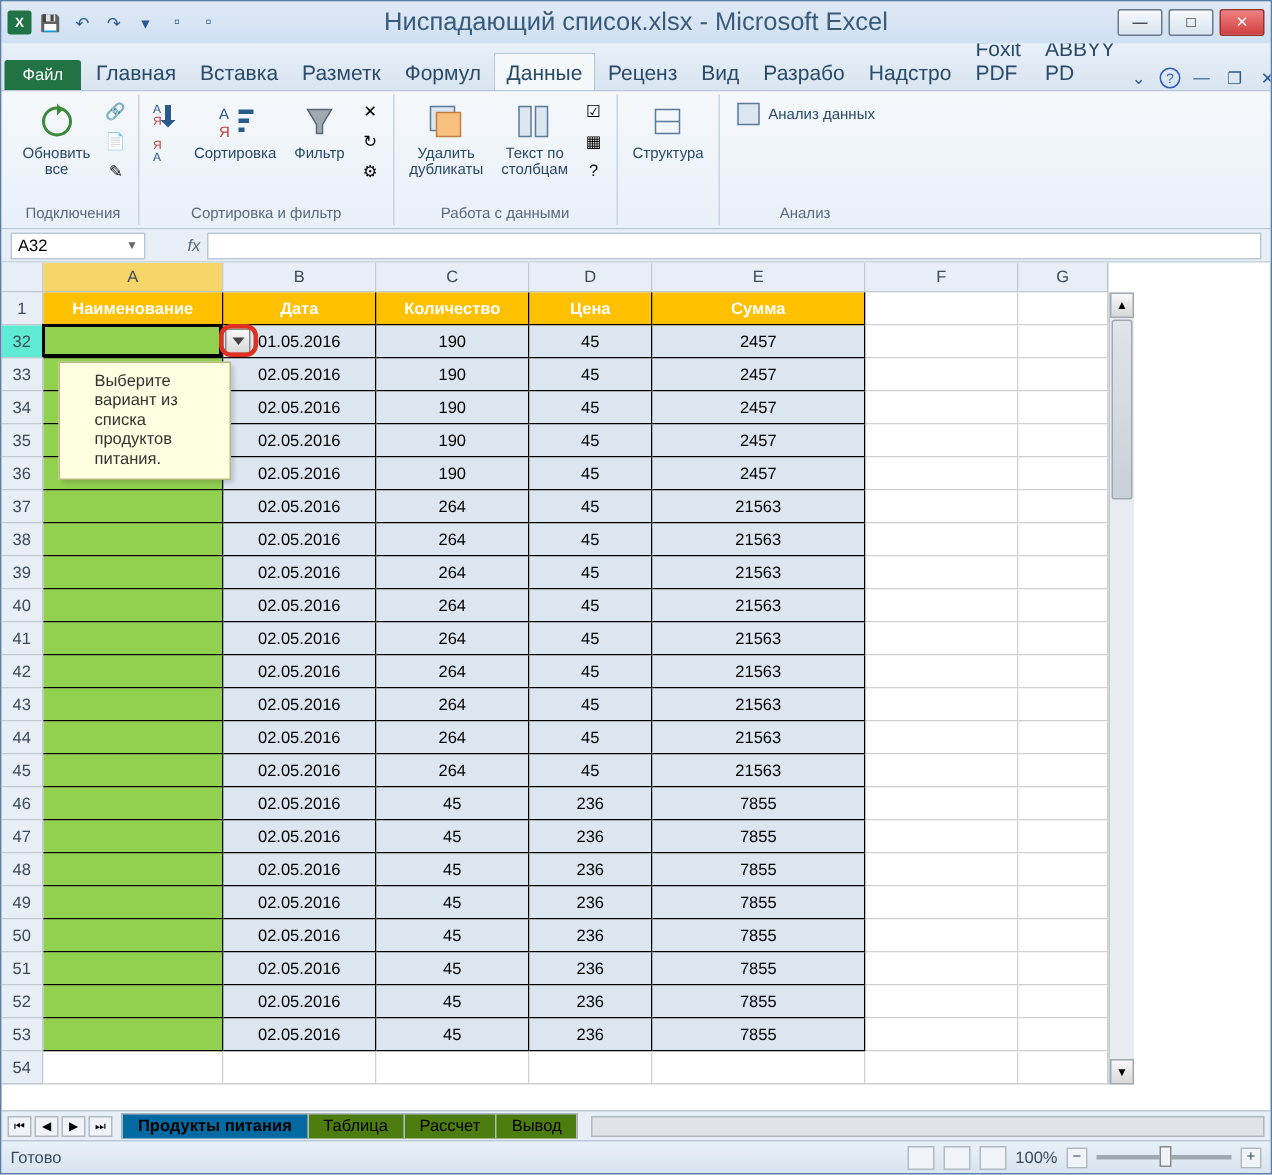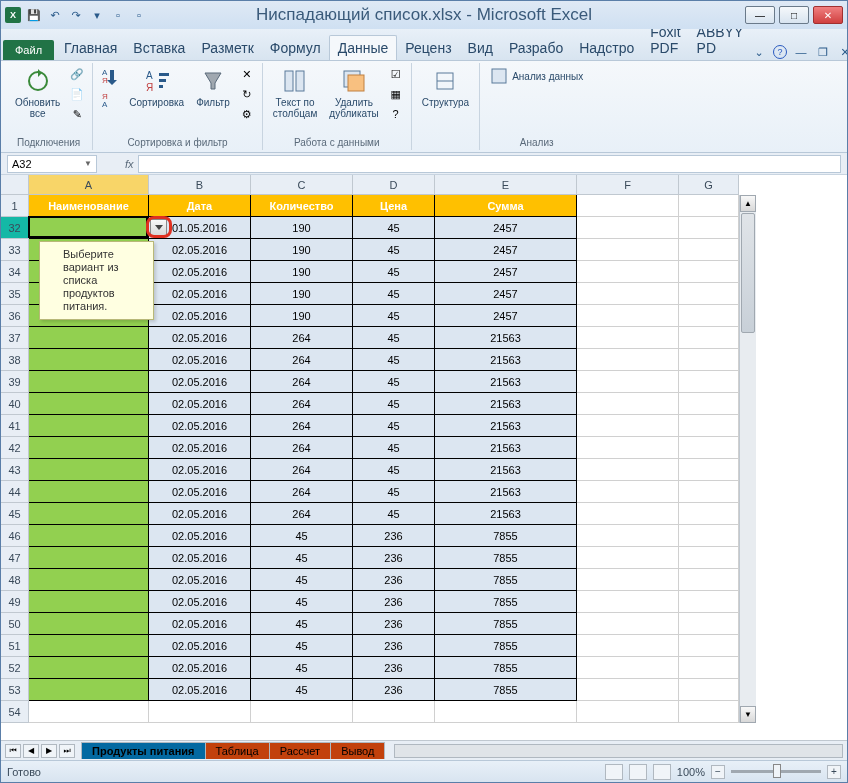--- a/index.html
+++ b/index.html
@@ -45,21 +45,21 @@
 
 .sheet-wrapper { flex: 1; display: flex; flex-direction: column; position: relative; overflow: hidden; }
 .grid { display: flex; flex: 1; overflow: hidden; position: relative; }
 
 .corner { width: 28px; height: 20px; background: #e8eef5; border-right: 1px solid #c0c8d0; border-bottom: 1px solid #c0c8d0; }
 .col-headers { display: flex; height: 20px; }
 .col-h { background: #e8eef5; border-right: 1px solid #c0c8d0; border-bottom: 1px solid #c0c8d0; text-align: center; font-size: 11px; color: #3a4a5a; display: flex; align-items: center; justify-content: center; }
 .col-h.sel { background: #f8d568; }
 .row-headers { width: 28px; }
 .row-h { height: 22px; background: #e8eef5; border-right: 1px solid #c0c8d0; border-bottom: 1px solid #c0c8d0; text-align: center; font-size: 11px; color: #3a4a5a; display: flex; align-items: center; justify-content: center; }
-.row-h.sel { background: #14b8a6; }
+.row-h.sel { background: #5eead4; }
 
 .cells { position: relative; }
 .cell-row { display: flex; height: 22px; }
 .cell { border-right: 1px solid #d0d0d0; border-bottom: 1px solid #d0d0d0; padding: 0 4px; font-size: 11px; color: #000; display: flex; align-items: center; overflow: hidden; white-space: nowrap; }
 .cell.hdr { background: #ffc000; color: #fff; font-weight: bold; border-color: #000; justify-content: center; }
 .cell.nm { background: #92d050; border-color: #000; }
 .cell.data { background: #dce6f1; border-color: #000; justify-content: center; }
 .cell.empty { background: #fff; }
 
 
@@ -72,21 +72,21 @@
 .dd-arrow::after { content: ""; border: 4px solid transparent; border-top: 5px solid #444; margin-top: 3px; }
 .red-highlight { position: absolute; border: 3px solid #e03020; border-radius: 8px; pointer-events: none; }
 
 
 .input-msg { position: absolute; background: #ffffe1; border: 1px solid #b8b878; padding: 6px 23px; font-size: 11px; color: #333; max-width: 115px; line-height: 13px; box-shadow: 2px 2px 3px rgba(0,0,0,0.15); }
 
 
 .sheet-tabs-row { height: 20px; background: #e8eef5; display: flex; align-items: center; border-top: 1px solid #c0c8d0; padding: 0 4px; }
 .sheet-nav { display: flex; gap: 2px; margin-right: 6px; }
 .sheet-nav-btn { width: 16px; height: 14px; border: 1px solid #b0b8c0; background: #f0f4f8; font-size: 8px; display: flex; align-items: center; justify-content: center; cursor: pointer; }
-.sheet-tab { padding: 2px 10px; background: #c2410c; border: 1px solid #b0b8c0; border-bottom: none; font-size: 11px; cursor: pointer; margin-right: -1px; }
+.sheet-tab { padding: 2px 10px; background: #4d7c0f; border: 1px solid #b0b8c0; border-bottom: none; font-size: 11px; cursor: pointer; margin-right: -1px; }
 .sheet-tab.active { background: #0369a1; font-weight: bold; }
 .scroll-track-h { flex: 1; height: 14px; background: #e0e4e8; border: 1px solid #b0b8c0; margin-left: 10px; position: relative; }
 
 
 .statusbar { height: 22px; background: linear-gradient(#e8f0f8,#d8e4f0); border-top: 1px solid #b8c8d8; display: flex; align-items: center; padding: 0 6px; font-size: 11px; color: #3a4a5a; }
 .status-right { margin-left: auto; display: flex; align-items: center; gap: 6px; }
 .view-btn { width: 18px; height: 16px; border: 1px solid #b0b8c0; background: #f0f4f8; cursor: pointer; }
 .zoom-slider { width: 90px; height: 3px; background: #a0a8b0; position: relative; }
 .zoom-thumb { position: absolute; width: 8px; height: 14px; background: #f0f4f8; border: 1px solid #888; top: -6px; left: 42px; }
 .zoom-btn { width: 14px; height: 14px; border: 1px solid #b0b8c0; background: #f0f4f8; font-size: 10px; display: flex; align-items: center; justify-content: center; cursor: pointer; }
@@ -210,36 +210,36 @@
         </div>
       </div>
       <div class="ribbon-group-label">Сортировка и фильтр</div>
     </div>
 
     <div class="ribbon-group">
       <div class="ribbon-group-body">
         <div class="big-btn">
           <div class="big-ico">
             <svg width="28" height="28">
-                <rect x="4" y="4" width="8" height="20" fill="#dce6f1" stroke="#5a7a9a"></rect>
-                <rect x="15" y="4" width="8" height="20" fill="#dce6f1" stroke="#5a7a9a"></rect>
-              </svg>
-          </div>
-          <div class="lbl" style="white-space:pre">Текст по
-столбцам</div>
+                <rect x="4" y="4" width="16" height="16" fill="#dce6f1" stroke="#5a7a9a"></rect>
+                <rect x="8" y="8" width="16" height="16" fill="#f8c080" stroke="#c08040"></rect>
+              </svg>
+          </div>
+          <div class="lbl" style="white-space:pre">Удалить
+дубликаты</div>
         </div>
         <div class="big-btn">
           <div class="big-ico">
             <svg width="28" height="28">
-                <rect x="4" y="4" width="16" height="16" fill="#dce6f1" stroke="#5a7a9a"></rect>
-                <rect x="8" y="8" width="16" height="16" fill="#f8c080" stroke="#c08040"></rect>
-              </svg>
-          </div>
-          <div class="lbl" style="white-space:pre">Удалить
-дубликаты</div>
+                <rect x="4" y="4" width="8" height="20" fill="#dce6f1" stroke="#5a7a9a"></rect>
+                <rect x="15" y="4" width="8" height="20" fill="#dce6f1" stroke="#5a7a9a"></rect>
+              </svg>
+          </div>
+          <div class="lbl" style="white-space:pre">Текст по
+столбцам</div>
         </div>
         <div class="small-col">
           <div class="small-btn">☑</div>
           <div class="small-btn">▦</div>
           <div class="small-btn">?</div>
         </div>
       </div>
       <div class="ribbon-group-label">Работа с данными</div>
     </div>
 

